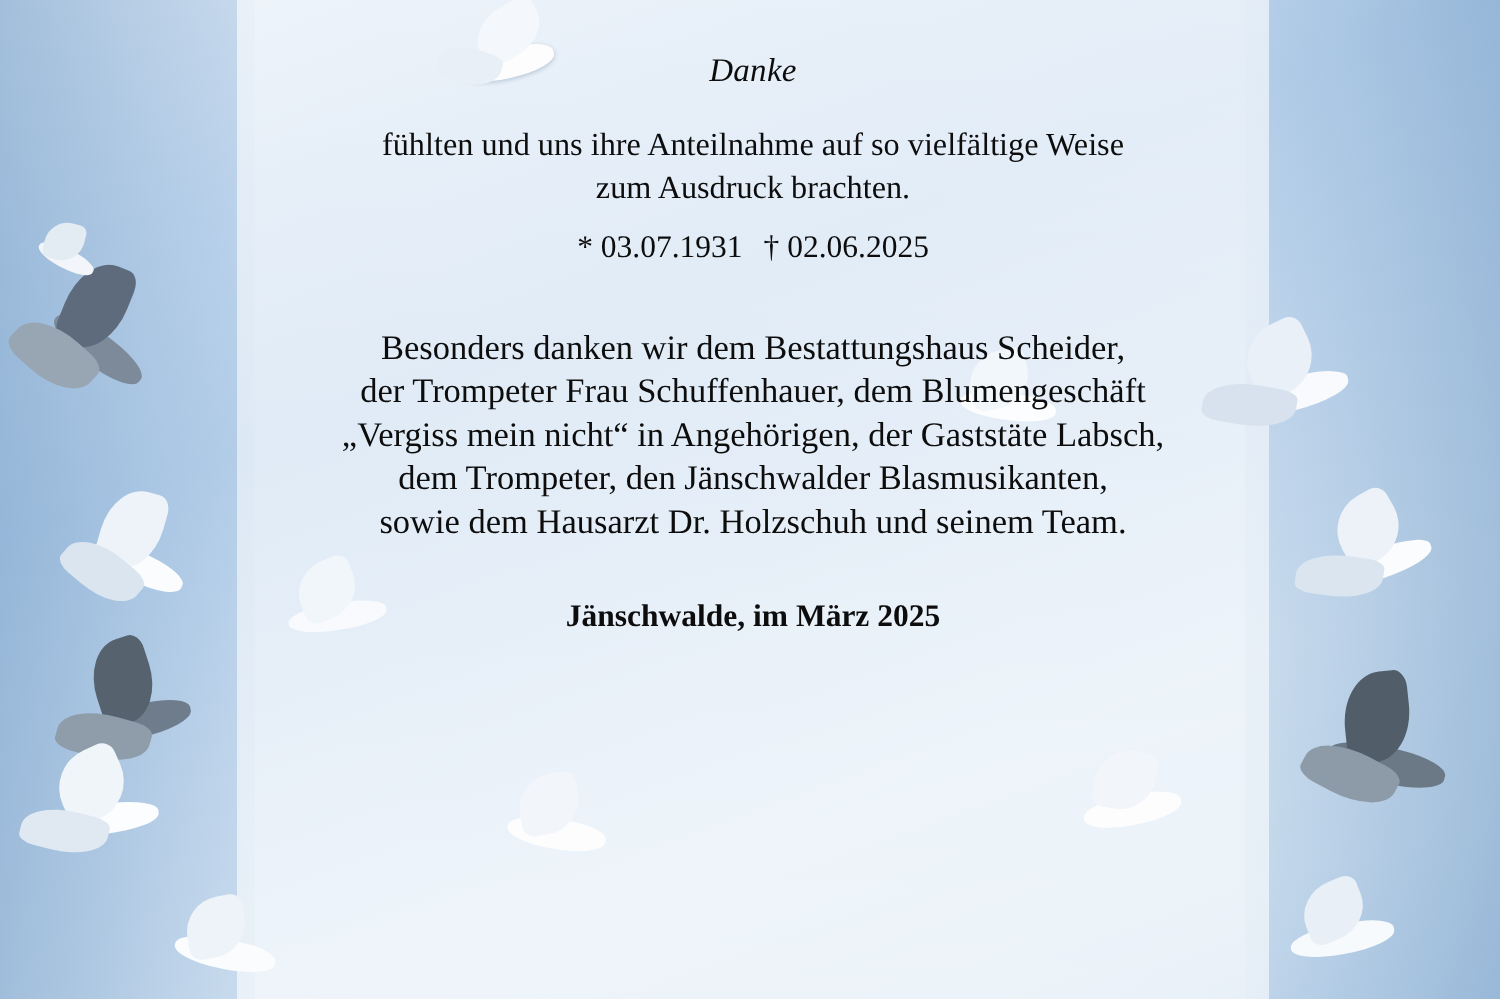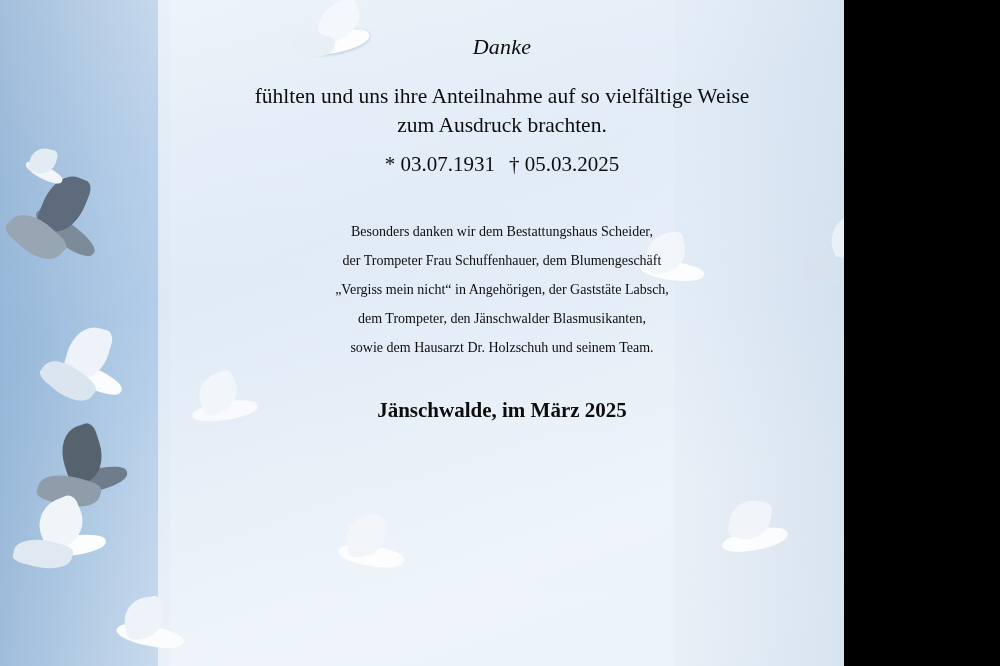--- a/index.html
+++ b/index.html
@@ -8,21 +8,21 @@
     background: #000;
   }
   body {
     width: 1000px;
     height: 666px;
     overflow: hidden;
   }
 
   .notice {
     position: relative;
-    width: 844px;
+    width: 1000px;
     height: 666px;
     background: #000;
     overflow: hidden;
     font-family: "Liberation Serif", serif;
   }
 
   
   .sky {
     position: absolute;
     left: 0; top: 0;
@@ -92,21 +92,21 @@
     font-weight: bold;
     letter-spacing: 0.5px;
   }
   .dates {
     margin-top: 12px;
     font-size: 21px;
   }
   .dates .sep { display: inline-block; width: 14px; }
   .thanks {
     margin-top: 40px;
-    font-size: 14px;
+    font-size: 23px;
     line-height: 29px;
   }
   .family {
     margin-top: 36px;
     font-size: 21px;
     line-height: 30px;
   }
   .family .bold { font-weight: bold; }
   .place {
     margin-top: 34px;
@@ -210,21 +210,21 @@
 
     <div class="danke">Danke</div>
 
     <div class="intro">
       <div>fühlten und uns ihre Anteilnahme auf so vielfältige Weise</div>
       <div>zum Ausdruck brachten.</div>
     </div>
 
 
     <div class="dates">
-      <span>* 03.07.1931</span><span class="sep"></span><span>† 05.03.2025</span>
+      <span>* 03.07.1931</span><span class="sep"></span><span>† 02.06.2025</span>
     </div>
 
     <div class="thanks">
       <div>Besonders danken wir dem Bestattungshaus Scheider,</div>
       <div>der Trompeter Frau Schuffenhauer, dem Blumengeschäft</div>
       <div>„Vergiss mein nicht“ in Angehörigen, der Gaststäte Labsch,</div>
       <div>dem Trompeter, den Jänschwalder Blasmusikanten,</div>
       <div>sowie dem Hausarzt Dr. Holzschuh und seinem Team.</div>
     </div>
 

